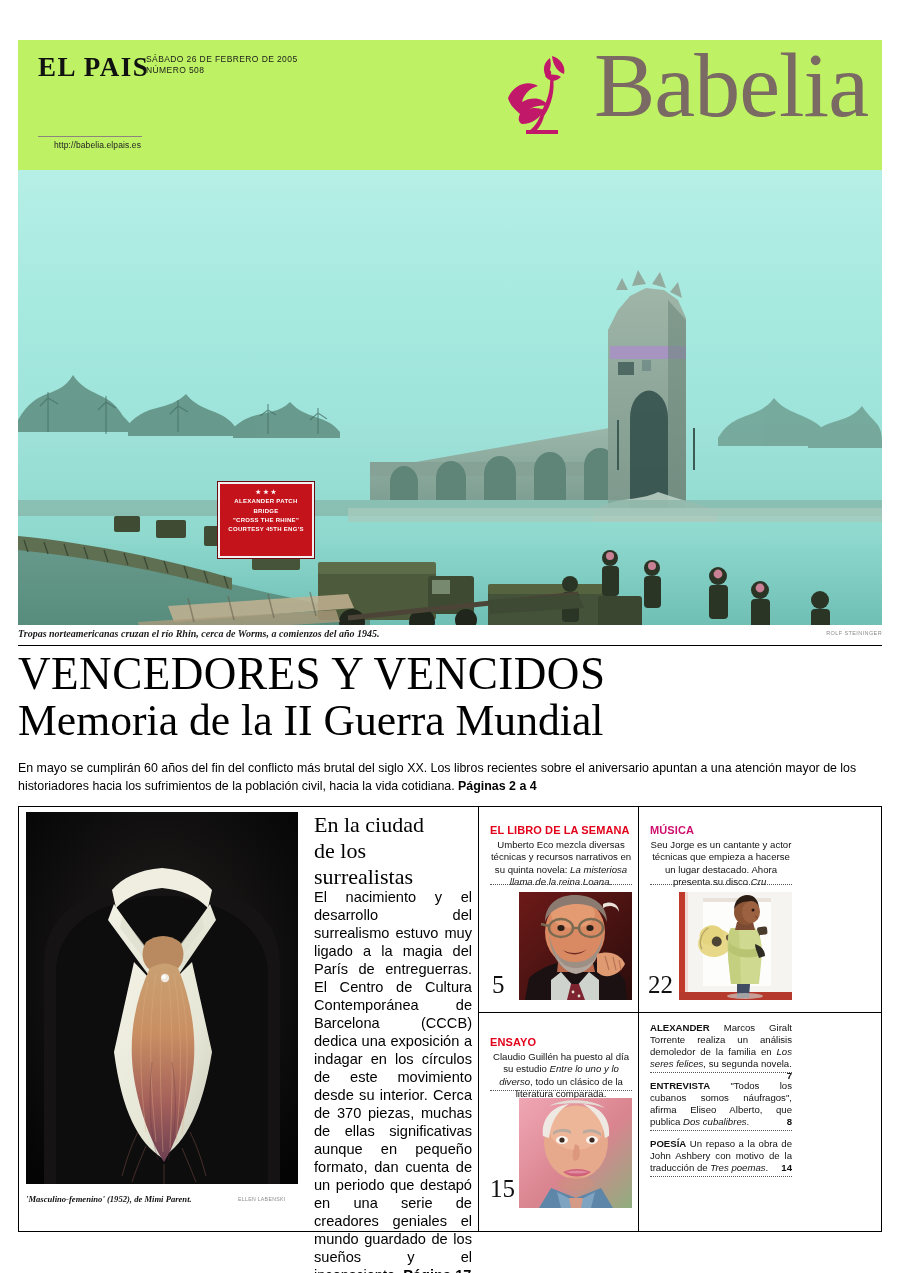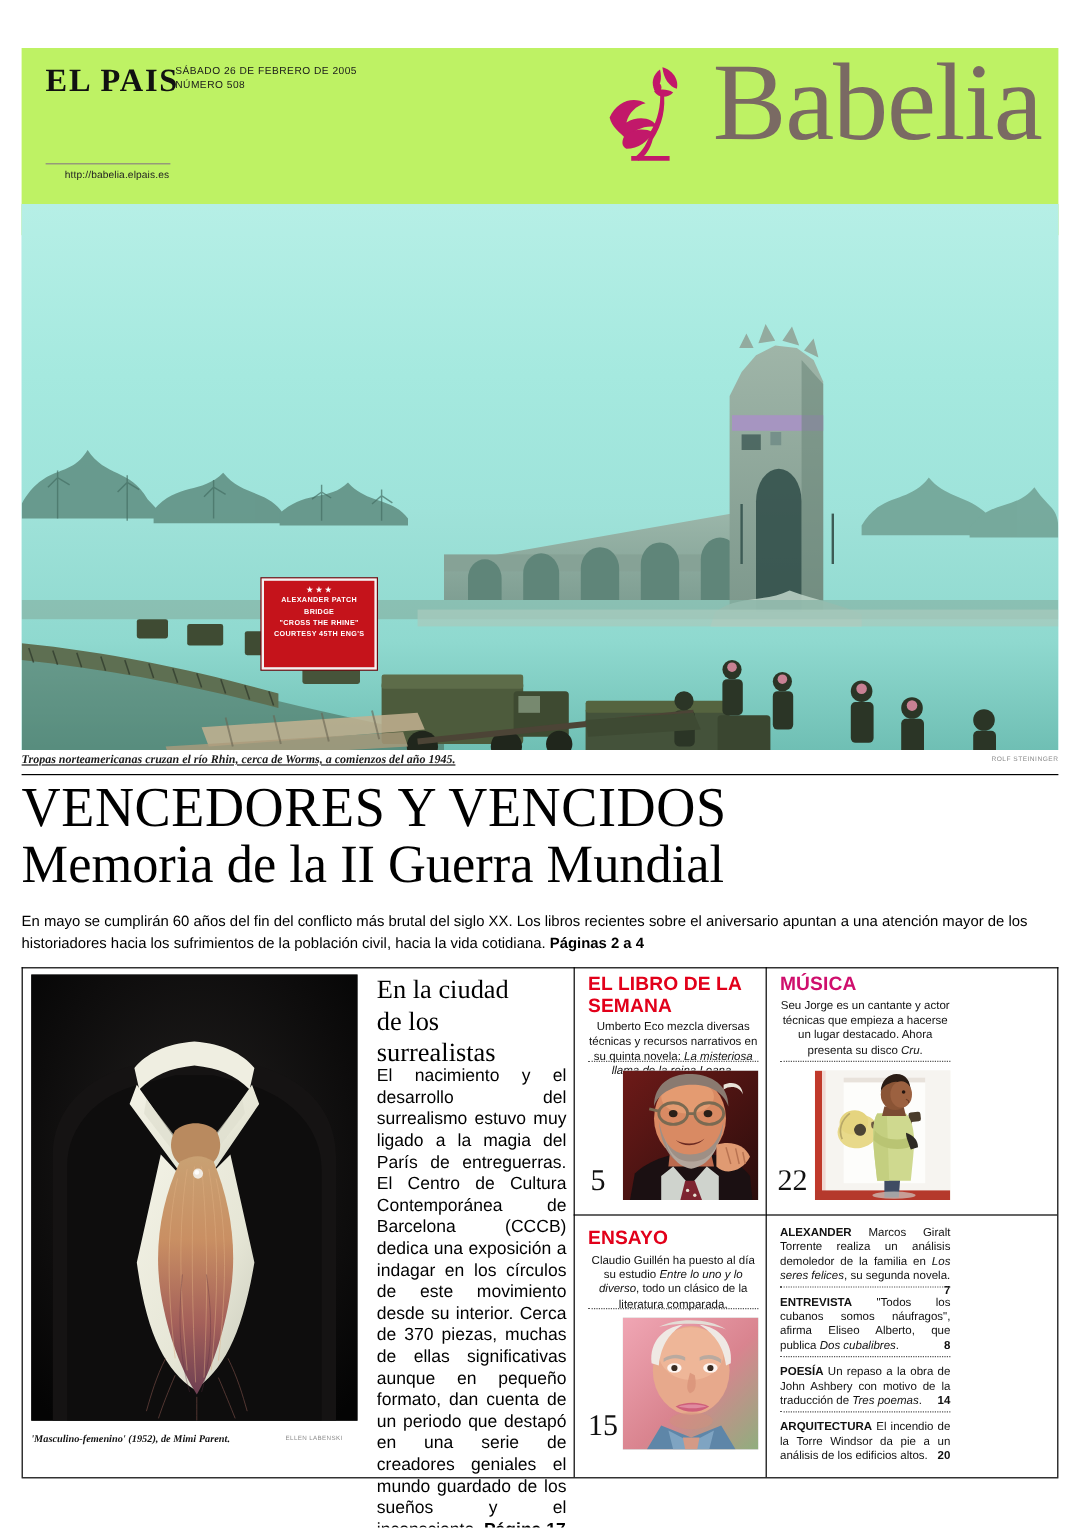--- a/index.html
+++ b/index.html
@@ -47,21 +47,21 @@
     overflow:hidden;background:#9fe4dc;
   }
   .hero svg{display:block;width:100%;height:100%;}
 
   .hero-caption-bar{
     position:absolute;left:18px;top:628px;width:864px;height:14px;
   }
   .hero-caption{
     position:absolute;left:0;top:0;
     font-family:"Liberation Serif", serif;
-    font-style:italic;font-weight:bold;font-size:10px;color:#1a1a1a;text-decoration:underline;
+    font-style:italic;font-weight:bold;font-size:10px;color:#1a1a1a;
   }
   .hero-credit{
     position:absolute;right:0;top:2px;font-size:5.5px;color:#8a8a8a;
     letter-spacing:.4px;
   }
   .rule-under-caption{
     position:absolute;left:18px;top:645px;width:864px;height:1px;background:#000;
   }
 
   
@@ -110,22 +110,23 @@
   }
   .surreal-body{
     position:absolute;left:314px;top:888px;width:158px;
     font-size:14.6px;line-height:1.235;color:#000;
     text-align:justify;
   }
   .surreal-body b{font-weight:bold;}
 
   
   .kicker{
-    font-weight:bold;font-size:16px;letter-spacing:.1px;line-height:1.1;
+    font-weight:bold;font-size:11px;letter-spacing:.1px;line-height:1.1;
     margin-bottom:3px;
+    margin-top:12px;
   }
   .k-red{color:#e2001a;}
   .k-magenta{color:#cf0f6d;}
   .teaser-text{
     font-size:9.6px;line-height:1.285;color:#111;text-align:center;
   }
   .teaser-text i{font-style:italic;}
   .dotted{
     position:absolute;height:0;border-top:1.6px dotted #555;
   }
@@ -635,19 +636,14 @@
   </div>
   <div class="dotted" style="left:650px;top:1130px;width:142px;"></div>
 
   <div class="listitem" style="left:650px;top:1138px;width:142px;">
     <span class="lbl">POESÍA</span>
     <span>Un repaso a la obra de John Ashbery con motivo de la traducción de </span><i>Tres poemas</i><span>.</span>
     <span class="pg">14</span>
   </div>
   <div class="dotted" style="left:650px;top:1176px;width:142px;"></div>
 
-  <div class="listitem" style="left:650px;top:1184px;width:142px;">
-    <span class="lbl">ARQUITECTURA</span>
-    <span>El incendio de la Torre Windsor da pie a un análisis de los edificios altos.</span><i></i><span></span>
-    <span class="pg">20</span>
-  </div>
 
 </div>
 
 </body></html>

